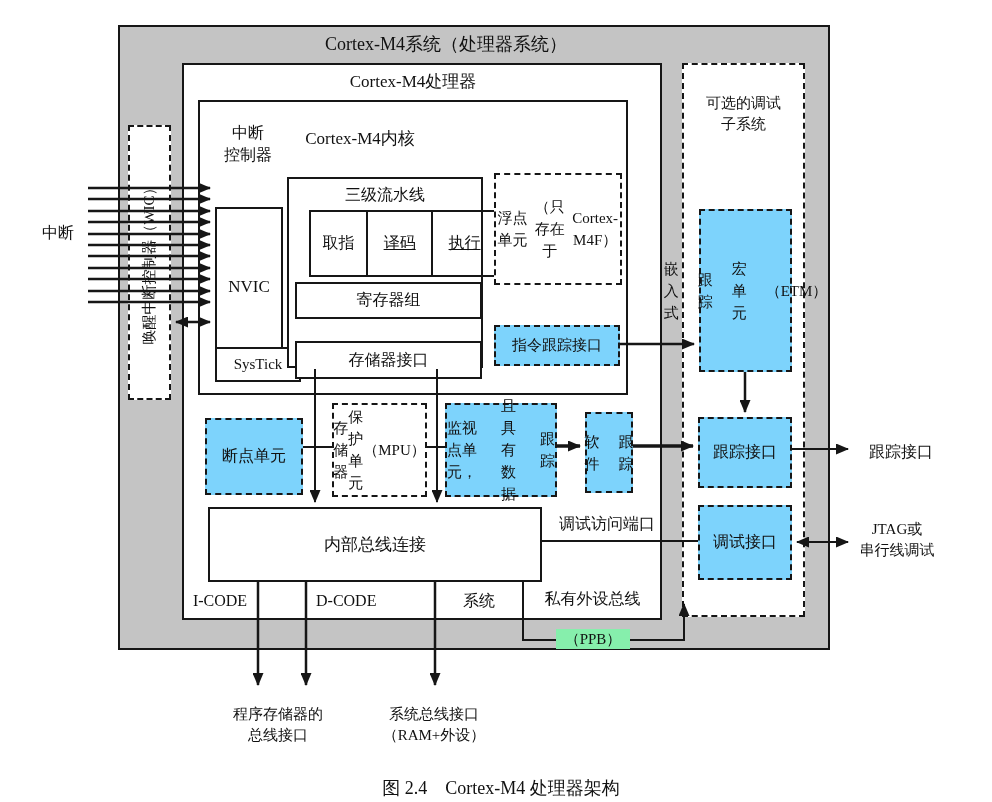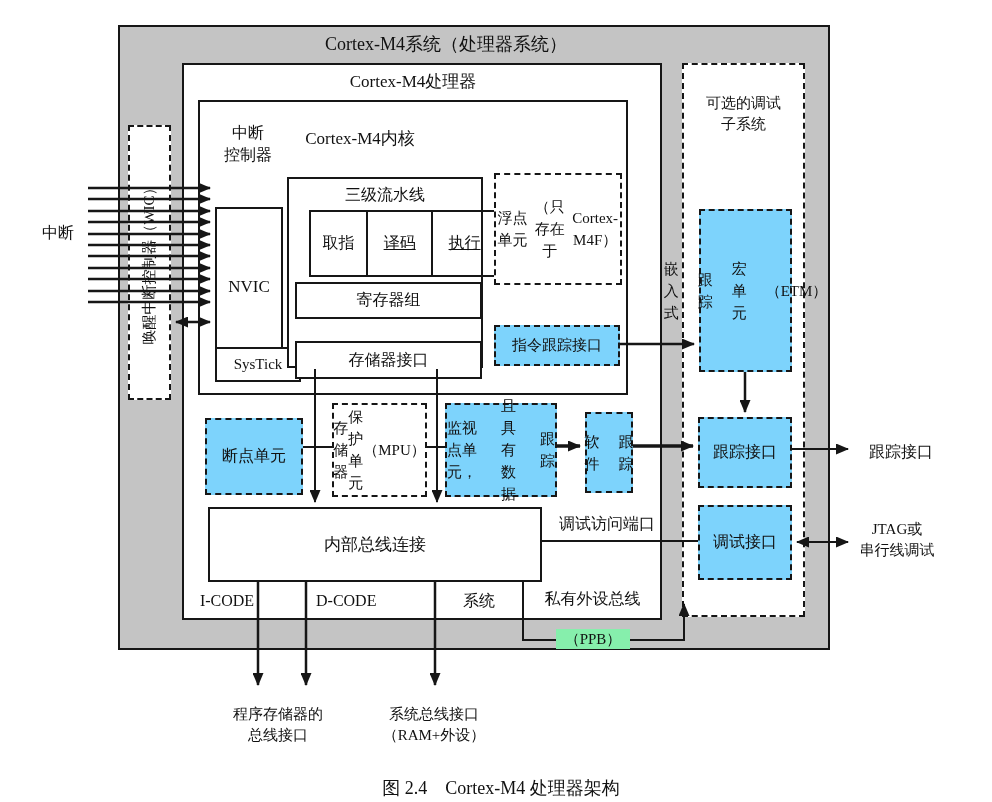--- a/index.html
+++ b/index.html
@@ -102,21 +102,21 @@
   <div class="box dashed gray cc col f15 lh22" style="left:585px;top:412px;width:48px;height:81px;">
     <span>软件</span>
     <span>跟踪</span>
   </div>
 
   <div class="box cc f17" style="left:208px;top:507px;width:334px;height:75px;">
     <span>内部总线连接</span>
   </div>
   <div class="lbl f16" style="left:545px;top:513px;width:124px;">调试访问端口</div>
 
-  <div class="lbl f16 cc" style="left:182px;top:588px;width:76px;height:26px;margin-left:7px;">I-CODE</div>
+  <div class="lbl f16 cc" style="left:182px;top:588px;width:76px;height:26px;">I-CODE</div>
   <div class="lbl f16" style="left:306px;top:590px;width:129px;text-align:left;padding-left:10px;box-sizing:border-box;">D-CODE</div>
   <div class="lbl f16 cc" style="left:435px;top:588px;width:88px;height:26px;">系统</div>
   <div class="lbl f16 cc" style="left:523px;top:588px;width:139px;height:26px;font-family:Liberation Mono, monospace;">私有外设总线</div>
 
   <div class="box dashed cc rot f15" style="left:128px;top:125px;width:43px;height:275px;">
     <span>唤醒中断控制器（WIC）</span>
   </div>
   <div class="lbl f16" style="left:26px;top:222px;width:64px;">中断</div>
 
   <div class="box dashed" style="left:682px;top:63px;width:123px;height:554px;">

